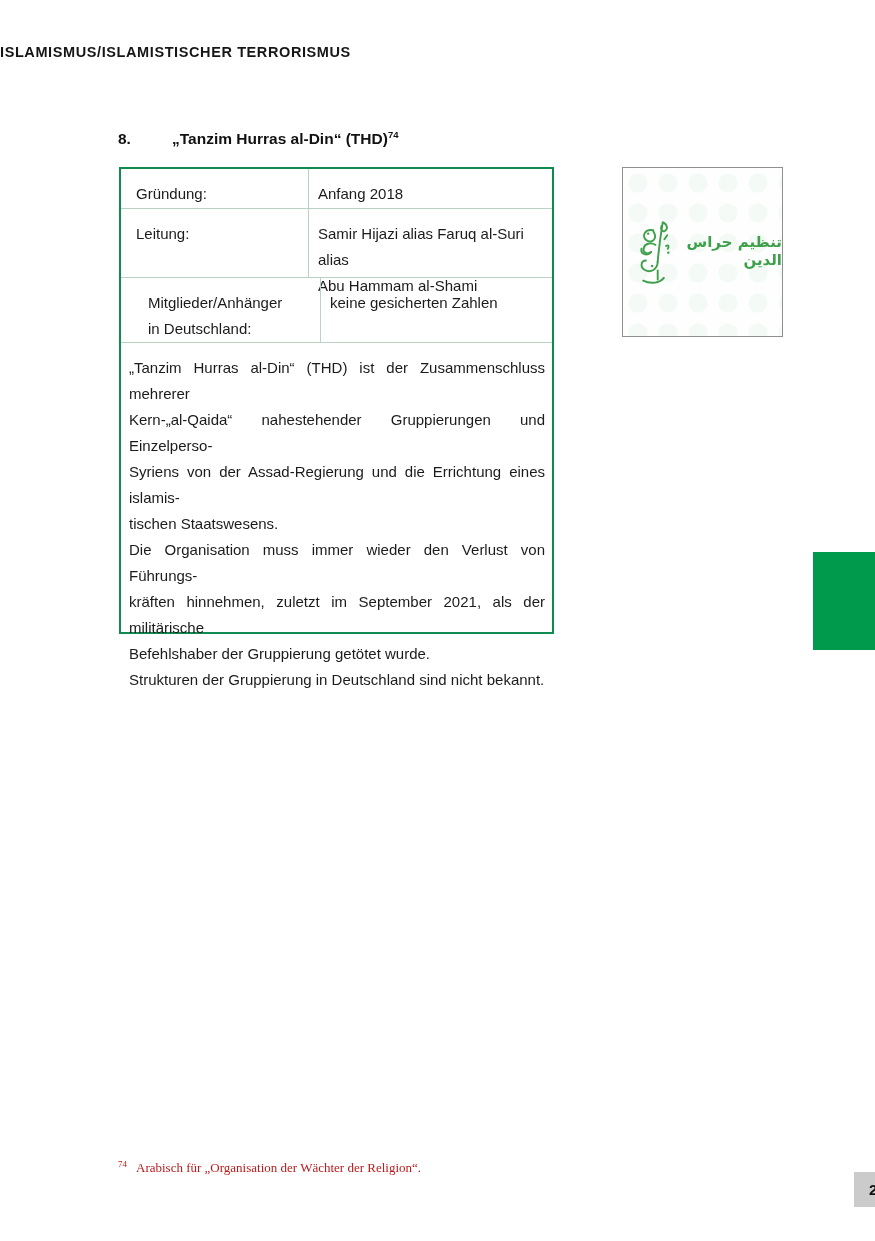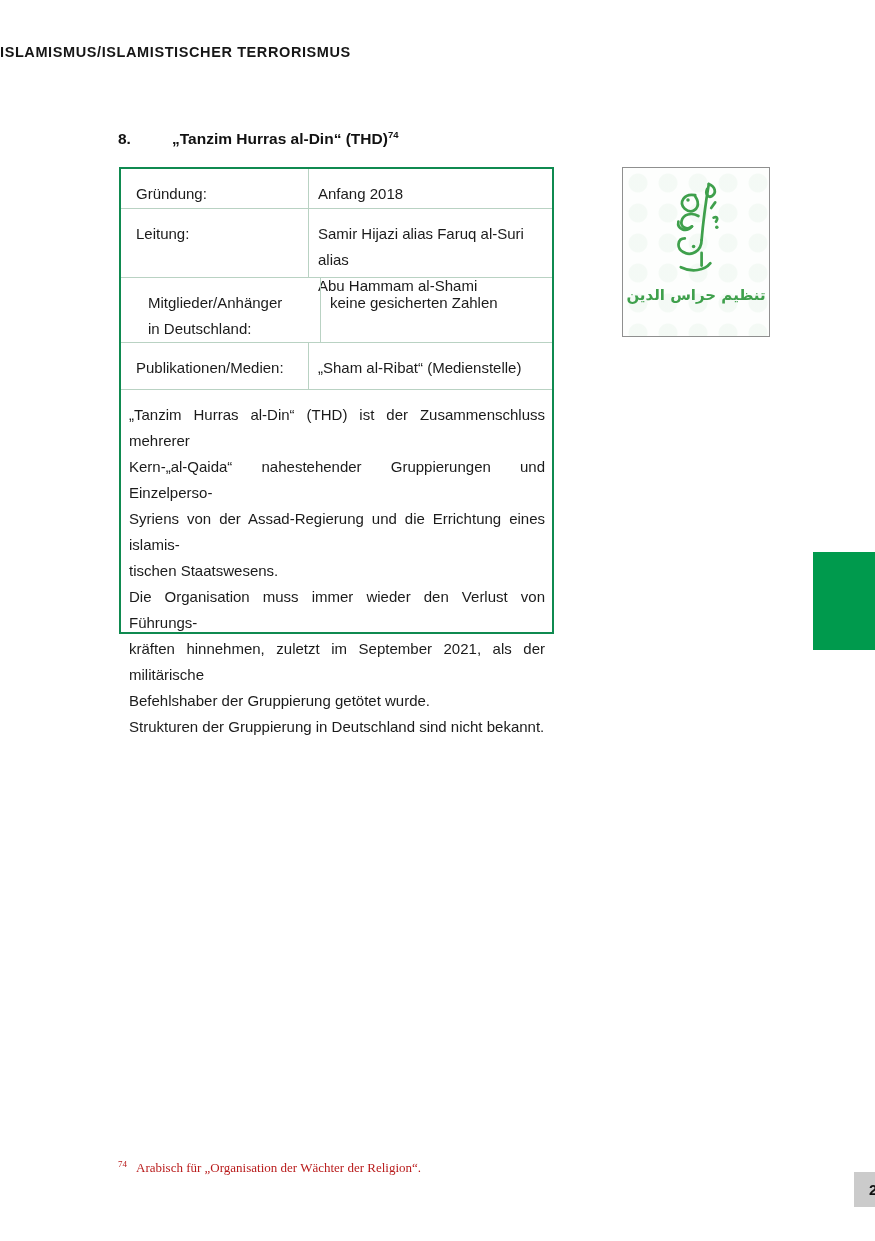--- a/index.html
+++ b/index.html
@@ -47,25 +47,25 @@
     flex:1;padding:12px 10px 10px 9px;font-size:15px;line-height:26px;white-space:pre-line;
   }
   .info-desc{
     flex:1;padding:12px 7px 10px 8px;font-size:15px;line-height:26px;
   }
   .desc-line{display:block;text-align:left;}
   .desc-line.just{text-align:justify;text-align-last:justify;}
 
   
   .logo-box{
-    position:absolute;left:622px;top:167px;width:148px;height:170px;
+    position:absolute;left:622px;top:167px;width:161px;height:170px;
     border:1px solid #8f8f8f;background:#fdfefd;
     background-image:radial-gradient(rgba(80,170,100,0.05) 9px, rgba(0,0,0,0) 10px);
     background-size:30px 30px;
-    display:flex;flex-direction:column;align-items:center;
+    display:flex;flex-direction:row;align-items:center;
   }
   .logo-emblem{margin-top:8px;}
   .logo-caption{
     margin-top:-2px;direction:rtl;color:var(--logo-green);
     font-family:"DejaVu Sans",sans-serif;font-size:15px;font-weight:700;
   }
 
   
   .side-tab{
     position:absolute;left:813px;top:552px;width:62px;height:98px;
@@ -103,24 +103,20 @@
   <div class="info-row r2">
     <div class="info-label">Leitung:</div>
     <div class="info-value">Samir Hijazi alias Faruq al-Suri alias
 Abu Hammam al-Shami</div>
   </div>
   <div class="info-row r3">
     <div class="info-label">Mitglieder/Anhänger
 in Deutschland:</div>
     <div class="info-value">keine gesicherten Zahlen</div>
   </div>
-  <div class="info-row r4">
-    <div class="info-label">Publikationen/Medien:</div>
-    <div class="info-value">„Sham al-Ribat“ (Medienstelle)</div>
-  </div>
   <div class="info-desc">
       <div class="desc-line just">„Tanzim Hurras al-Din“ (THD) ist der Zusammenschluss mehrerer</div>
       <div class="desc-line just">Kern-„al-Qaida“ nahestehender Gruppierungen und Einzelperso-</div>
       <div class="desc-line just">Syriens von der Assad-Regierung und die Errichtung eines islamis-</div>
       <div class="desc-line">tischen Staatswesens.</div>
       <div class="desc-line just">Die Organisation muss immer wieder den Verlust von Führungs-</div>
       <div class="desc-line just">kräften hinnehmen, zuletzt im September 2021, als der militärische</div>
       <div class="desc-line">Befehlshaber der Gruppierung getötet wurde.</div>
       <div class="desc-line">Strukturen der Gruppierung in Deutschland sind nicht bekannt.</div>
     </div>

